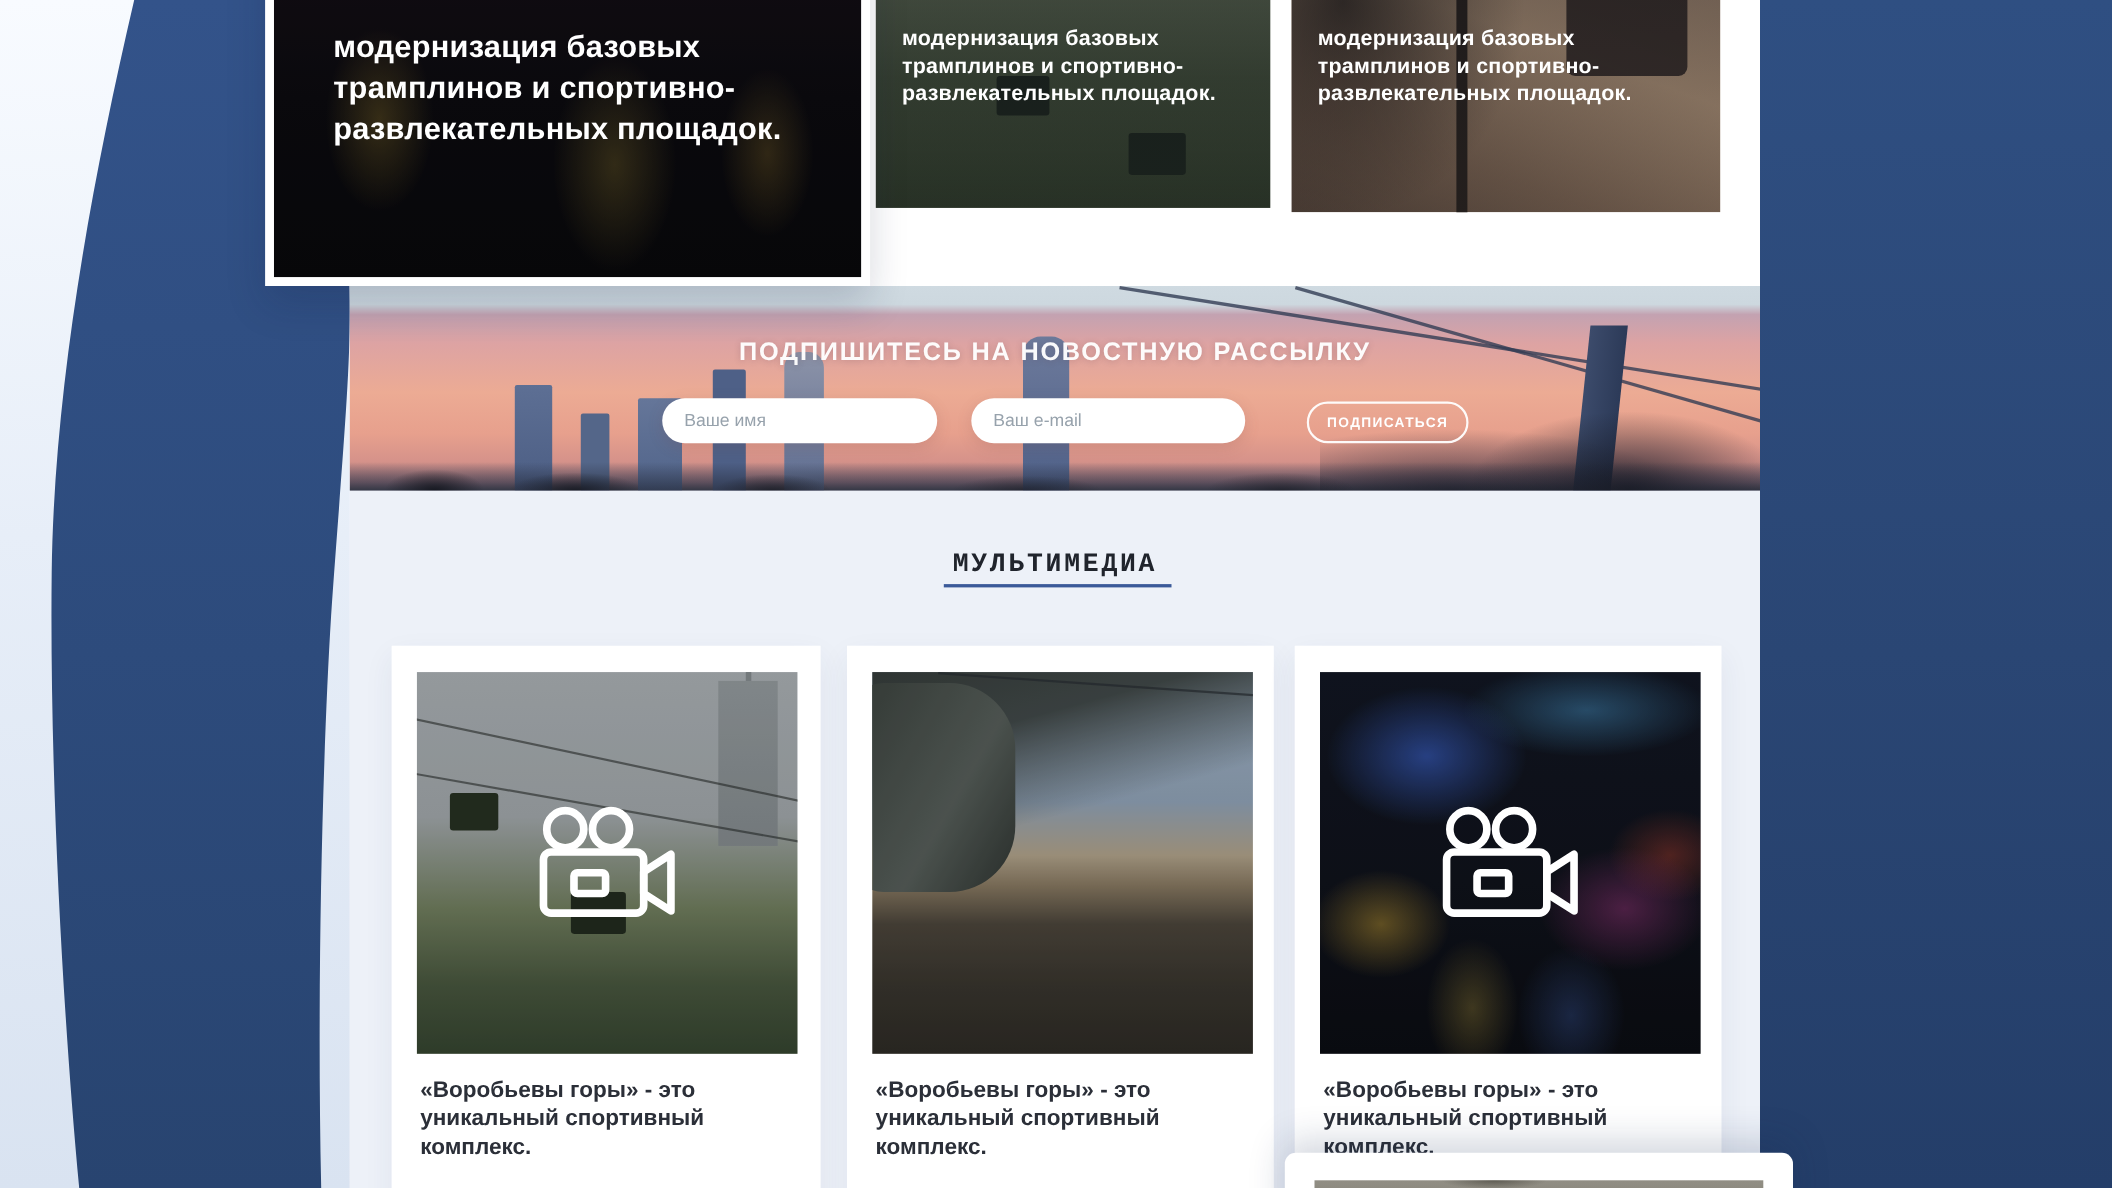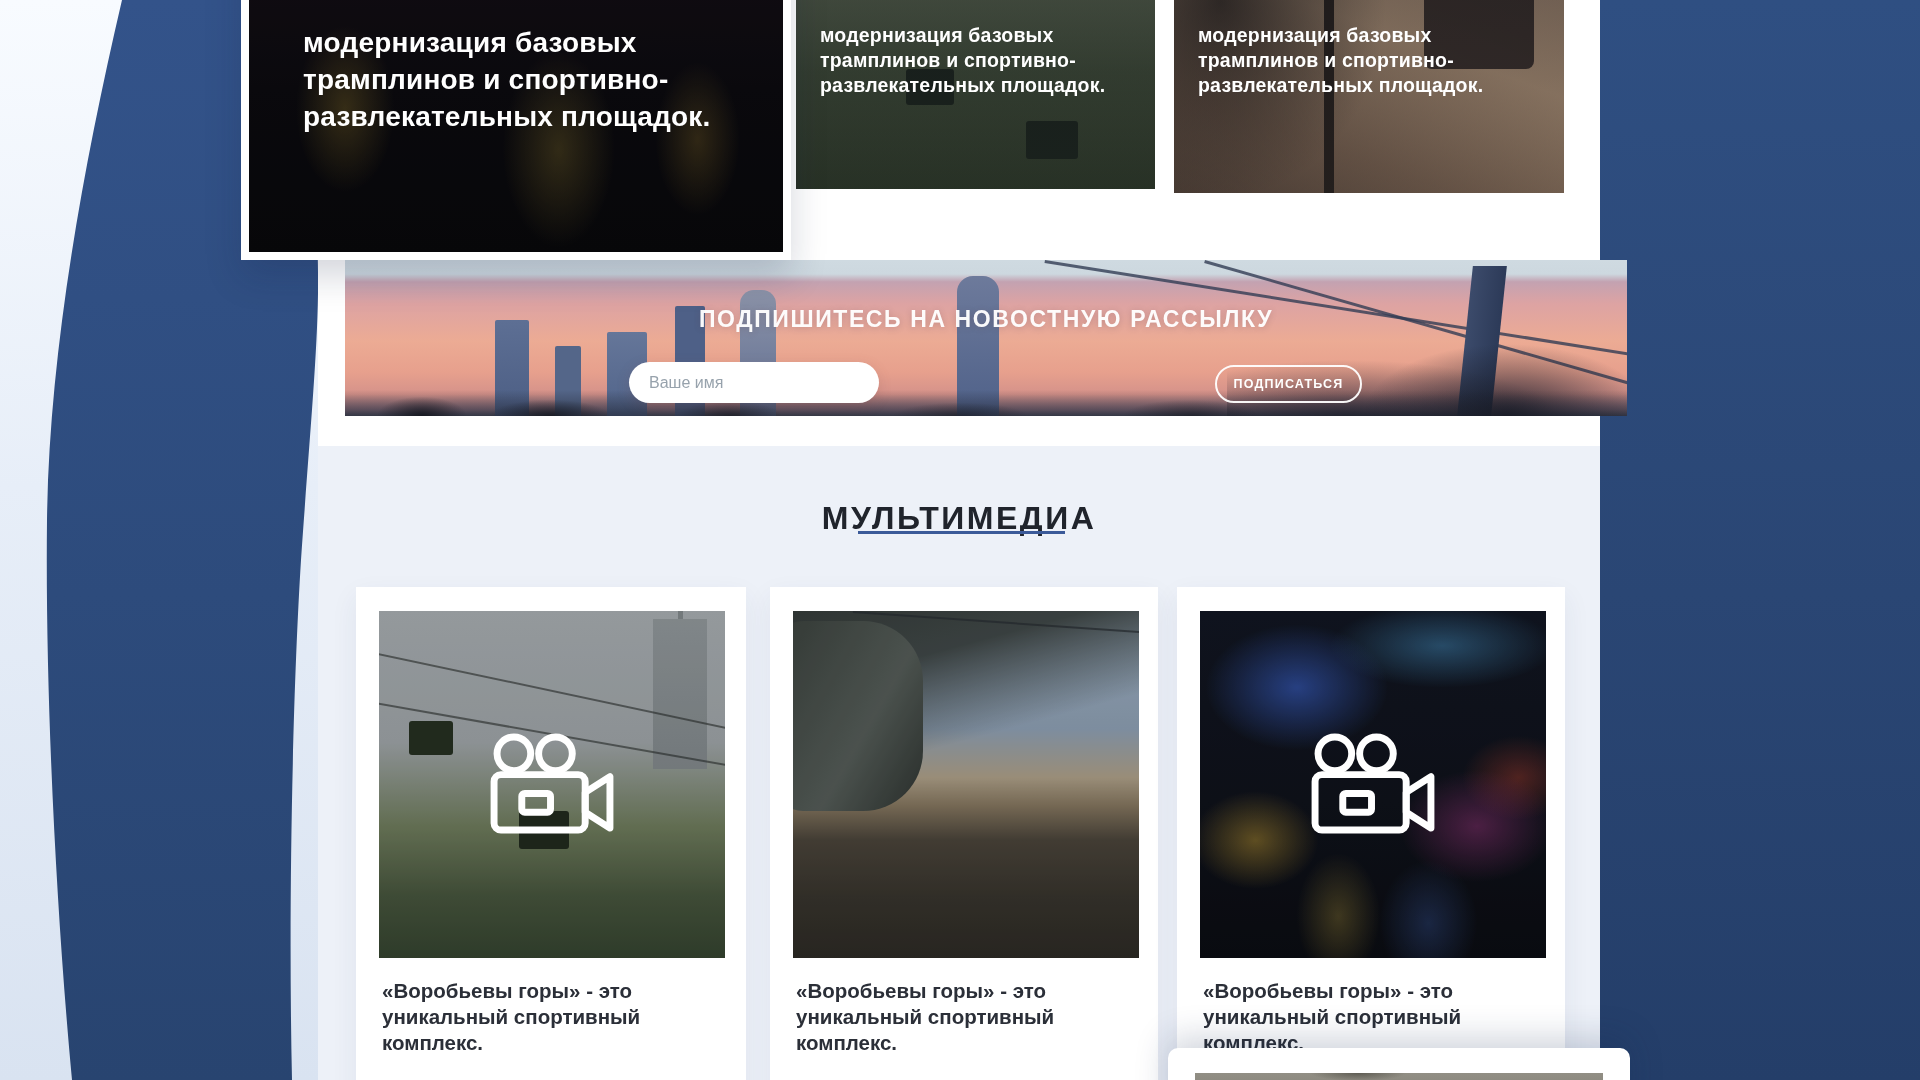--- a/index.html
+++ b/index.html
@@ -59,23 +59,22 @@
   }
   .scene-sunset3 {
     background:
       radial-gradient(220px 260px at 12% 55%, rgba(30,25,22,.75), transparent 75%),
       linear-gradient(200deg,#8d7466 0%,#b5977c 35%,#c9a887 58%,#8a6f59 82%,#5f4c3e 100%);
   }
   .cabin { position:absolute; background:#202a20; border-radius:3px; }
   .cable { position:absolute; background:rgba(30,34,30,.55); height:2px; transform-origin:left top; }
   
   .banner {
-    position:absolute; left:0; top:260px; width:1282px; height:156px; overflow:hidden;
+    position:absolute; left:0; top:260px; width:1282px; height:186px; overflow:hidden;
     background:linear-gradient(180deg,#cfdae1 0%,#cdd8df 9%,#c3a2b1 14%,#dda3a3 28%,#ecab94 52%,#e7a08d 72%,#d5928a 86%,#8a7181 96%,#565a6e 100%);
-    margin-left:27px;
   }
   .tower { position:absolute; bottom:0; border-radius:2px 2px 0 0; }
   .banner-dark-right {
     position:absolute; right:0; bottom:0; width:400px; height:120px;
     background:
       radial-gradient(180px 90px at 70% 100%, rgba(25,28,40,.9), transparent 80%),
       radial-gradient(260px 70px at 30% 100%, rgba(30,32,44,.7), transparent 80%);
   }
   .pylon { position:absolute; right:128px; bottom:0; width:34px; height:150px;
     background:linear-gradient(90deg,#3c4b6b,#2c3a58); transform:skewX(-6deg); }
@@ -106,21 +105,21 @@
   .nl-email { left:565px; width:249px; }
   .nl-btn {
     position:absolute; left:870px; top:105px; width:147px; height:38px;
     background:transparent; border:2px solid rgba(255,255,255,.95); border-radius:20px;
     color:#ffffff; font-size:12.5px; font-weight:700; letter-spacing:1.2px;
     font-family:"Liberation Sans","DejaVu Sans",sans-serif; cursor:pointer;
   }
   
   .mm-heading {
     position:absolute; left:0; top:500px; width:1282px; text-align:center;
-    color:#20242c; font-size:32px; font-weight:800; letter-spacing:2.5px;
+    color:#20242c; font-size:24px; font-weight:800; letter-spacing:2.5px;font-family:Liberation Mono, monospace;
   }
   .mm-underline {
     position:absolute; left:540px; top:531px; width:207px; height:3px; background:#3b5a99;
   }
   .mm-card {
     position:absolute; top:587px; height:540px; background:#ffffff;
     box-shadow:0 10px 26px rgba(40,60,100,.07); cursor:pointer;
   }
   .mm-card-1 { left:38px;  width:390px; }
   .mm-card-2 { left:452px; width:388px; }
@@ -223,20 +222,21 @@
     <div class="tower" style="left:395px;width:36px;height:126px;border-radius:14px 14px 0 0;background:linear-gradient(180deg,#8c93a8,#5f6e92);"></div>
     <div class="tower" style="left:612px;width:42px;height:140px;border-radius:16px 16px 0 0;background:linear-gradient(180deg,#6d7a9b,#4f6189);"></div>
     <div class="cable-line" style="left:700px;top:0;width:640px;transform:rotate(9deg);"></div>
     <div class="cable-line" style="left:860px;top:0;width:480px;transform:rotate(16deg);"></div>
     <div class="pylon"></div>
     <div class="banner-dark-right"></div>
     <div class="banner-trees"></div>
 
     <div class="banner-title">ПОДПИШИТЕСЬ НА НОВОСТНУЮ РАССЫЛКУ</div>
     <input class="nl-input nl-name" type="text" placeholder="Ваше имя" style="">
+    <input class="nl-input nl-email" type="text" placeholder="Ваш e-mail" style="">
     <button class="nl-btn">ПОДПИСАТЬСЯ</button>
   </div>
 
   <div class="mm-heading">МУЛЬТИМЕДИА</div>
   <div class="mm-underline"></div>
 
   <div class="mm-card mm-card-1">
     <div class="mm-img scene-video1">
       <div class="msu-spire"></div>
       <div class="msu-tower"></div>

